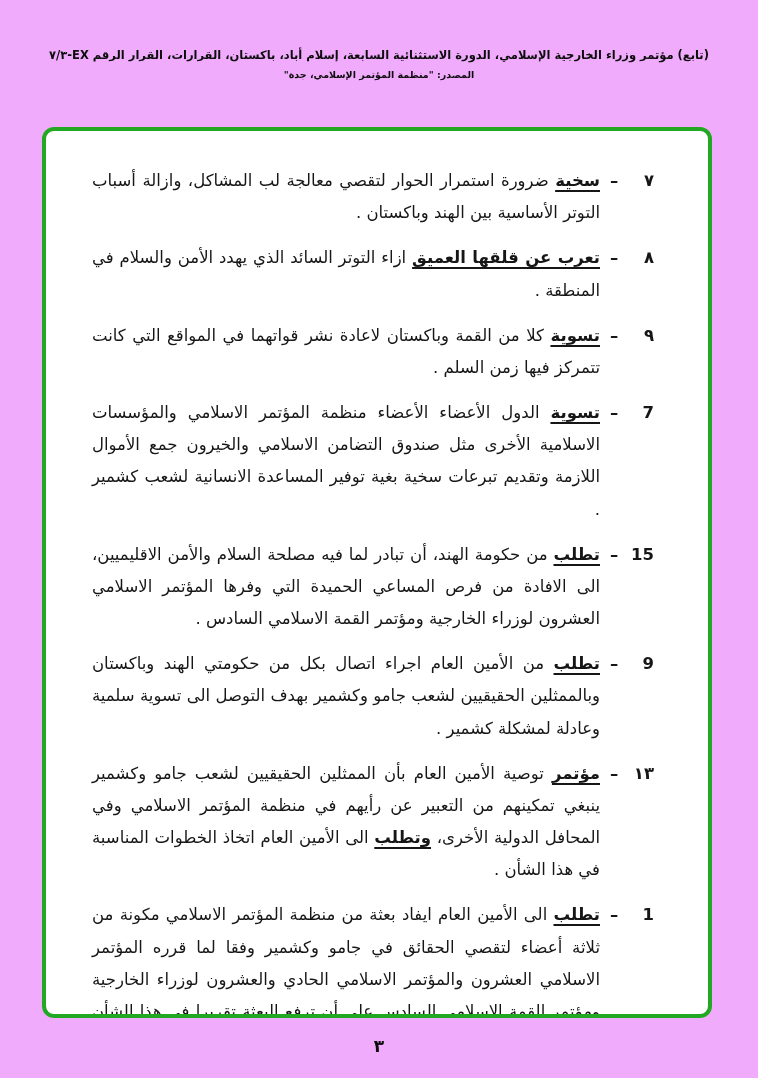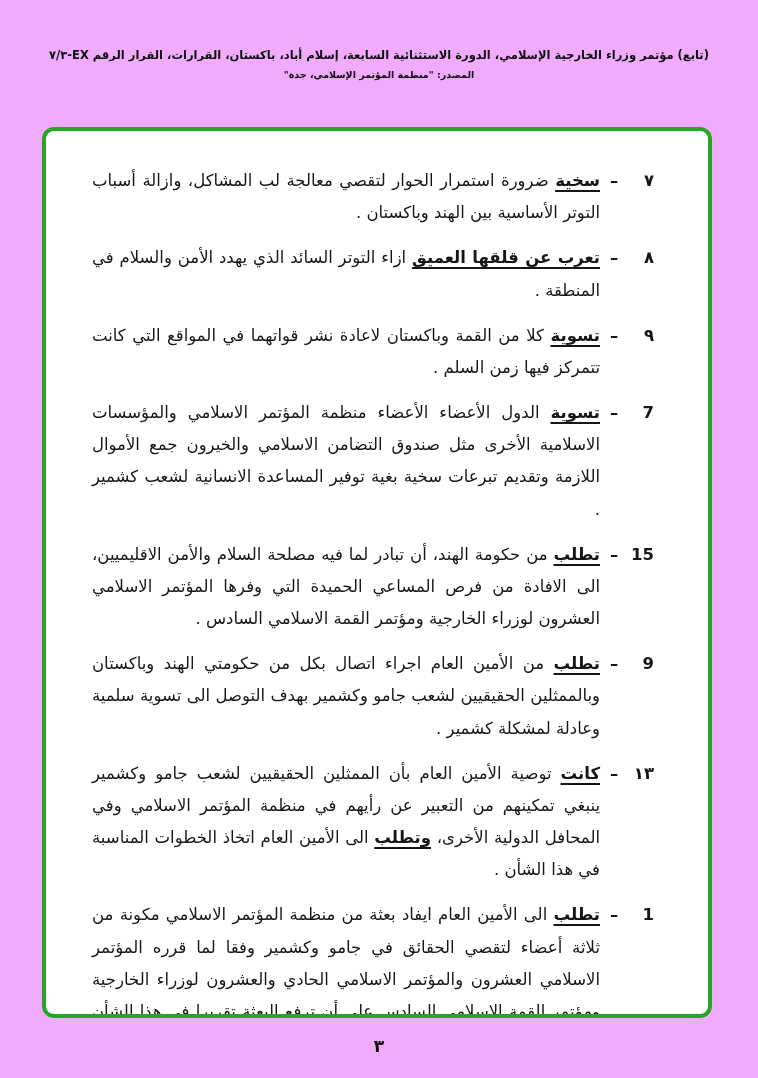--- a/index.html
+++ b/index.html
@@ -143,21 +143,21 @@
         <span>–</span>
       </span>
       <p class="item-body"><span class="kw">تطلب</span><span> من الأمين العام اجراء اتصال بكل من حكومتي الهند وباكستان وبالممثلين الحقيقيين لشعب جامو وكشمير بهدف التوصل الى تسوية سلمية وعادلة لمشكلة كشمير .</span></p>
     </div>
 
     <div class="item">
       <span class="item-num">
         <span>١٣</span>
         <span>–</span>
       </span>
-      <p class="item-body"><span class="kw">كانت</span><span> توصية الأمين العام بأن الممثلين الحقيقيين لشعب جامو وكشمير ينبغي تمكينهم من التعبير عن رأيهم في منظمة المؤتمر الاسلامي وفي المحافل الدولية الأخرى، </span><span class="kw">وتطلب</span><span> الى الأمين العام اتخاذ الخطوات المناسبة في هذا الشأن .</span></p>
+      <p class="item-body"><span class="kw">مؤتمر</span><span> توصية الأمين العام بأن الممثلين الحقيقيين لشعب جامو وكشمير ينبغي تمكينهم من التعبير عن رأيهم في منظمة المؤتمر الاسلامي وفي المحافل الدولية الأخرى، </span><span class="kw">وتطلب</span><span> الى الأمين العام اتخاذ الخطوات المناسبة في هذا الشأن .</span></p>
     </div>
 
     <div class="item">
       <span class="item-num">
         <span>1</span>
         <span>–</span>
       </span>
       <p class="item-body"><span class="kw">تطلب</span><span> الى الأمين العام ايفاد بعثة من منظمة المؤتمر الاسلامي مكونة من ثلاثة أعضاء لتقصي الحقائق في جامو وكشمير وفقا لما قرره المؤتمر الاسلامي العشرون والمؤتمر الاسلامي الحادي والعشرون لوزراء الخارجية ومؤتمر القمة الاسلامي السادس على أن ترفع البعثة تقريرا في هذا الشأن الى الأمين العام .</span></p>
     </div>
 

